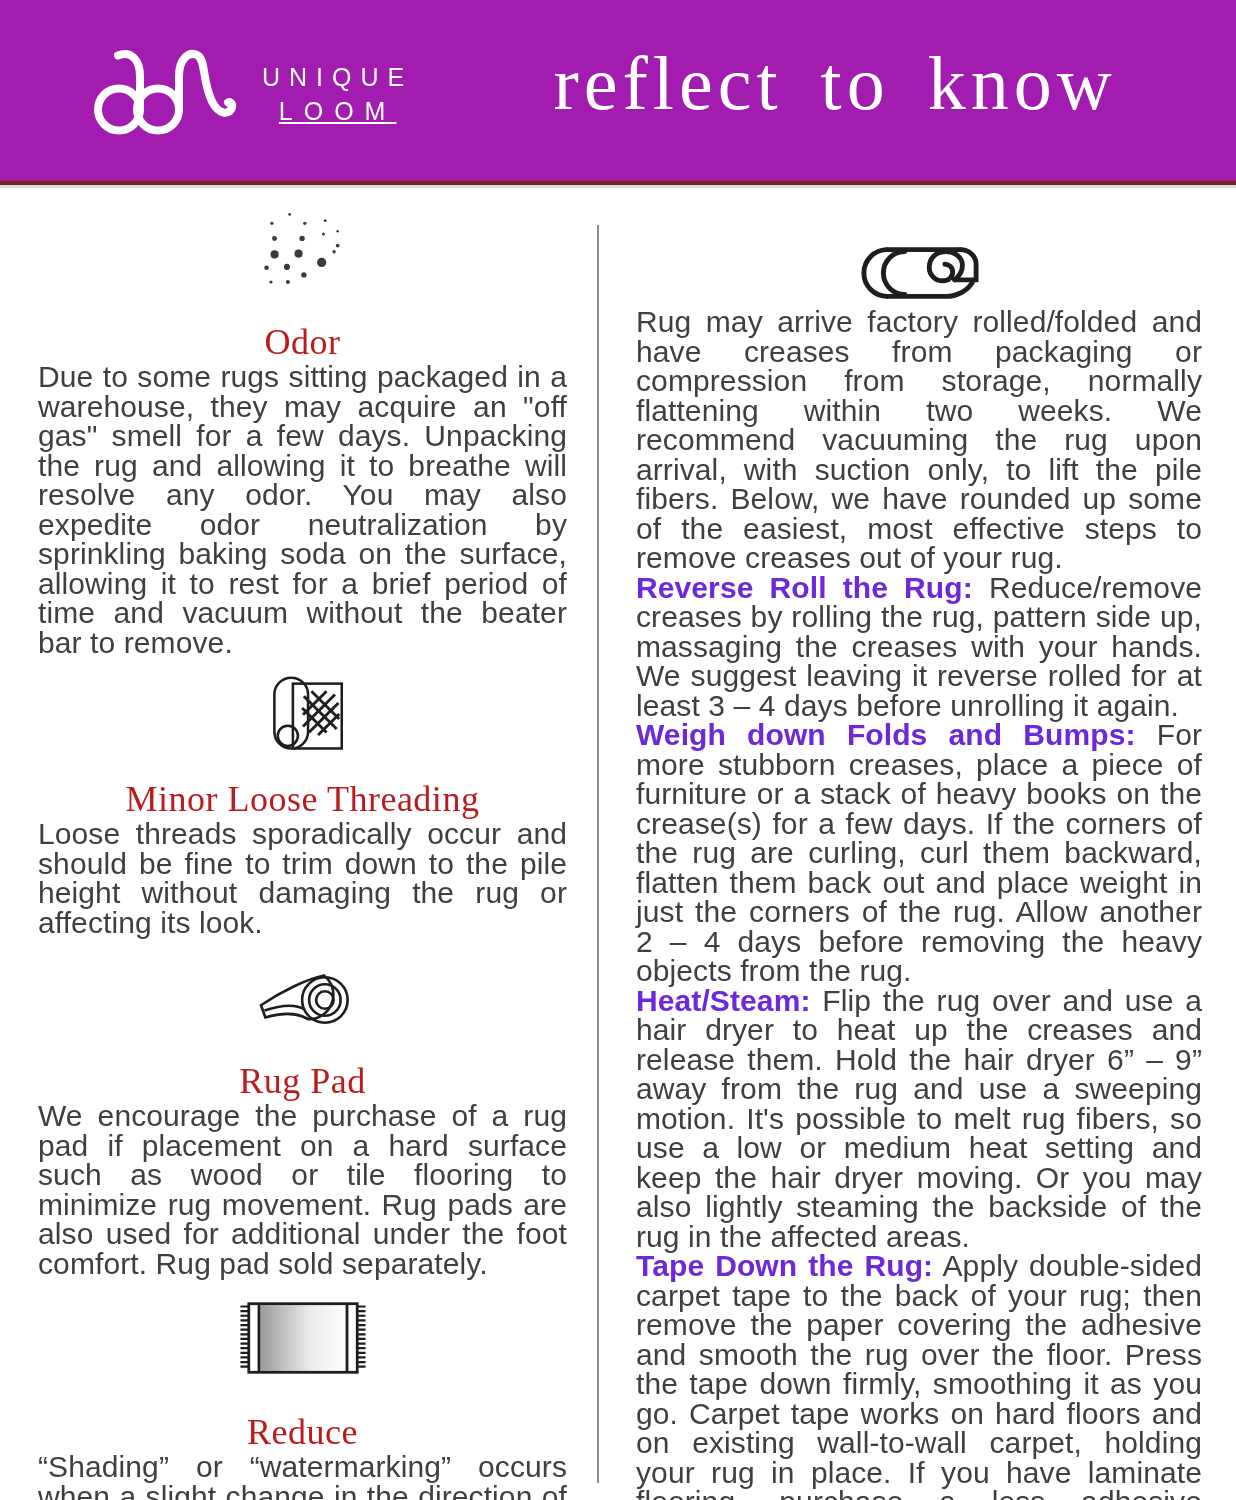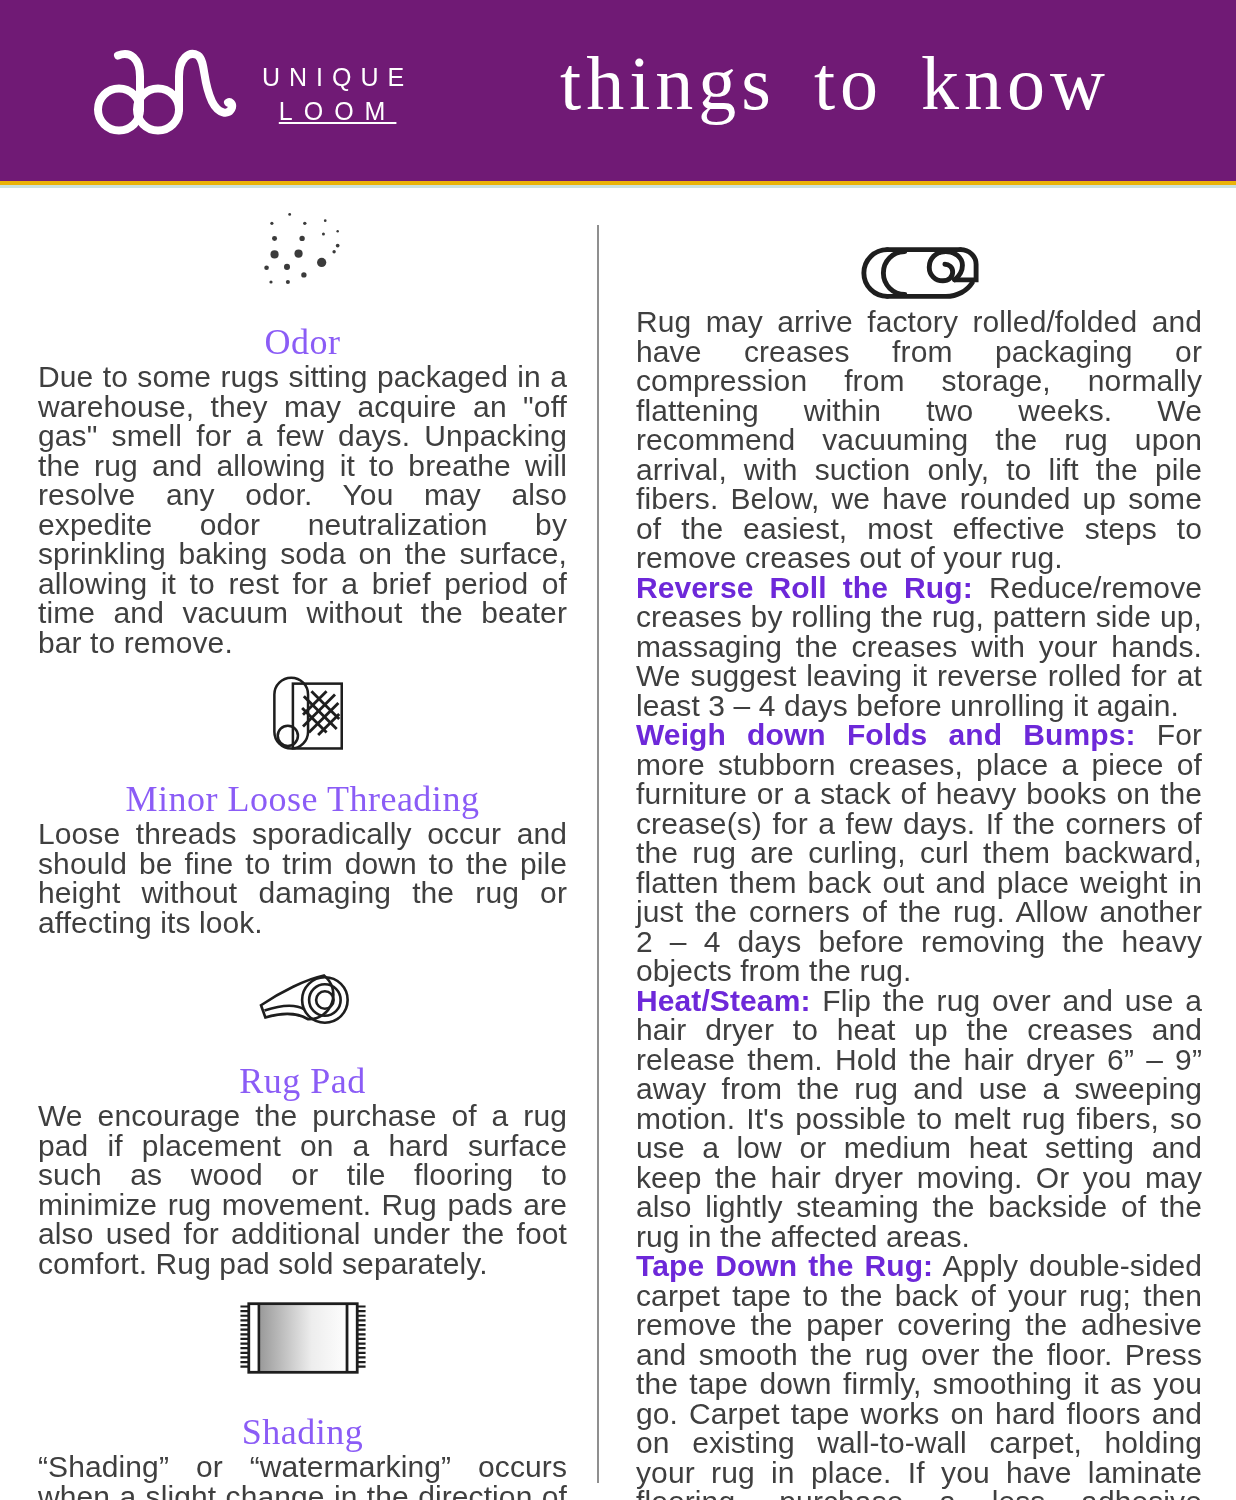--- a/index.html
+++ b/index.html
@@ -4,21 +4,21 @@
 <style>
   html,body{margin:0;padding:0;background:#ffffff;}
   .page{
     position:relative;width:1236px;height:1500px;margin:0 auto;
     background:#ffffff;overflow:hidden;
     font-family:"Liberation Sans",sans-serif;
   }
   
   .banner{
     position:absolute;top:0;left:0;width:1236px;height:181px;
-    background:#701a75;border-bottom:4px solid #eab308;
+    background:#a21caf;border-bottom:4px solid #7f1d1d;
     box-shadow:0 3px 0 #CBE2DF;
   }
   .logo{position:absolute;left:92px;top:46px;display:flex;align-items:center;}
   .logo-mark{width:150px;height:96px;display:block;}
   .brand-text{
     margin-left:20px;color:#ffffff;
     font-size:25px;line-height:34px;letter-spacing:9px;font-weight:400;
   }
   .brand-text .l2{text-align:center;letter-spacing:11px;text-decoration:underline;}
   .banner-title{
@@ -31,21 +31,21 @@
   .divider{
     position:absolute;left:597px;top:225px;width:2px;height:1258px;
     background:#8F8F8F;
   }
   .col{position:absolute;}
   .col-left{left:38px;top:200px;width:529px;}
   .col-right{left:636px;top:225px;width:566px;}
   .icon-wrap{text-align:center;}
   .sec-title{
     margin:0;text-align:center;font-family:"Liberation Serif",serif;
-    font-weight:400;font-size:36px;line-height:40px;color:#8b5cf6;
+    font-weight:400;font-size:36px;line-height:40px;color:#b91c1c;
     letter-spacing:0.5px;
   }
   p.body{
     margin:0;text-align:justify;color:#3F3F3F;
     font-size:30px;line-height:29.5px;letter-spacing:0.1px;
   }
   p.body strong{color:#6d28d9;font-weight:700;}
   
   .sec-odor .icon-wrap{margin-top:8px;}
   .sec-odor .sec-title{margin-top:18px;}
@@ -74,21 +74,21 @@
           <circle cx="66" cy="63" r="21"></circle>
           <path d="M48,63 V30 C48,12 38,4 26,9"></path>
           <path d="M87,63 V30 C87,12 97,4 106,9 C114,15 110,34 120,55 C126,67 137,70 140,61 C141,57 138,55 136,56"></path>
         </g>
       </svg>
       <div class="brand-text">
         <div class="l1">UNIQUE</div>
         <div class="l2">LOOM</div>
       </div>
     </div>
-    <h1 class="banner-title">things to know</h1>
+    <h1 class="banner-title">reflect to know</h1>
   </header>
 
   <div class="divider"></div>
 
   <section class="col col-left">
 
     <div class="sec sec-odor">
       <div class="icon-wrap">
         <svg width="80" height="92" viewBox="0 0 90 95">
           <g fill="#3B3B3B">
@@ -164,21 +164,21 @@
           </defs>
           <g stroke="#1E1E1E" stroke-width="2.4">
             <path d="M0,7 H9 M0,12 H9 M0,17 H9 M0,22 H9 M0,27 H9 M0,32 H9 M0,37 H9 M0,42 H9 M0,47 H9 M0,52 H9 M0,57 H9 M0,62 H9 M0,67 H9 M0,72 H9"></path>
             <path d="M126,7 H135 M126,12 H135 M126,17 H135 M126,22 H135 M126,27 H135 M126,32 H135 M126,37 H135 M126,42 H135 M126,47 H135 M126,52 H135 M126,57 H135 M126,62 H135 M126,67 H135 M126,72 H135"></path>
           </g>
           <rect x="21.5" y="5.5" width="92" height="71" fill="url(#shadeGrad)"></rect>
           <rect x="9" y="4" width="117" height="74" fill="none" class="ln"></rect>
           <path class="ln" d="M20,4 V78 M115,4 V78" stroke-width="2.6"></path>
         </svg>
       </div>
-      <h2 class="sec-title">Shading</h2>
+      <h2 class="sec-title">Reduce</h2>
       <p class="body">“Shading” or “watermarking” occurs when a slight change in the direction of the pile causes light to reflect differently than it does in the surrounding areas, appearing darker. This is an inherent characteristic of almost all pile rugs and is not considered a defect.</p>
     </div>
 
   </section>
 
   <section class="col col-right">
 
     <div class="icon-wrap">
       <svg width="122" height="60" viewBox="0 0 125 58">
         <g fill="none" stroke="#1E1E1E" stroke-width="5" stroke-linecap="round">

